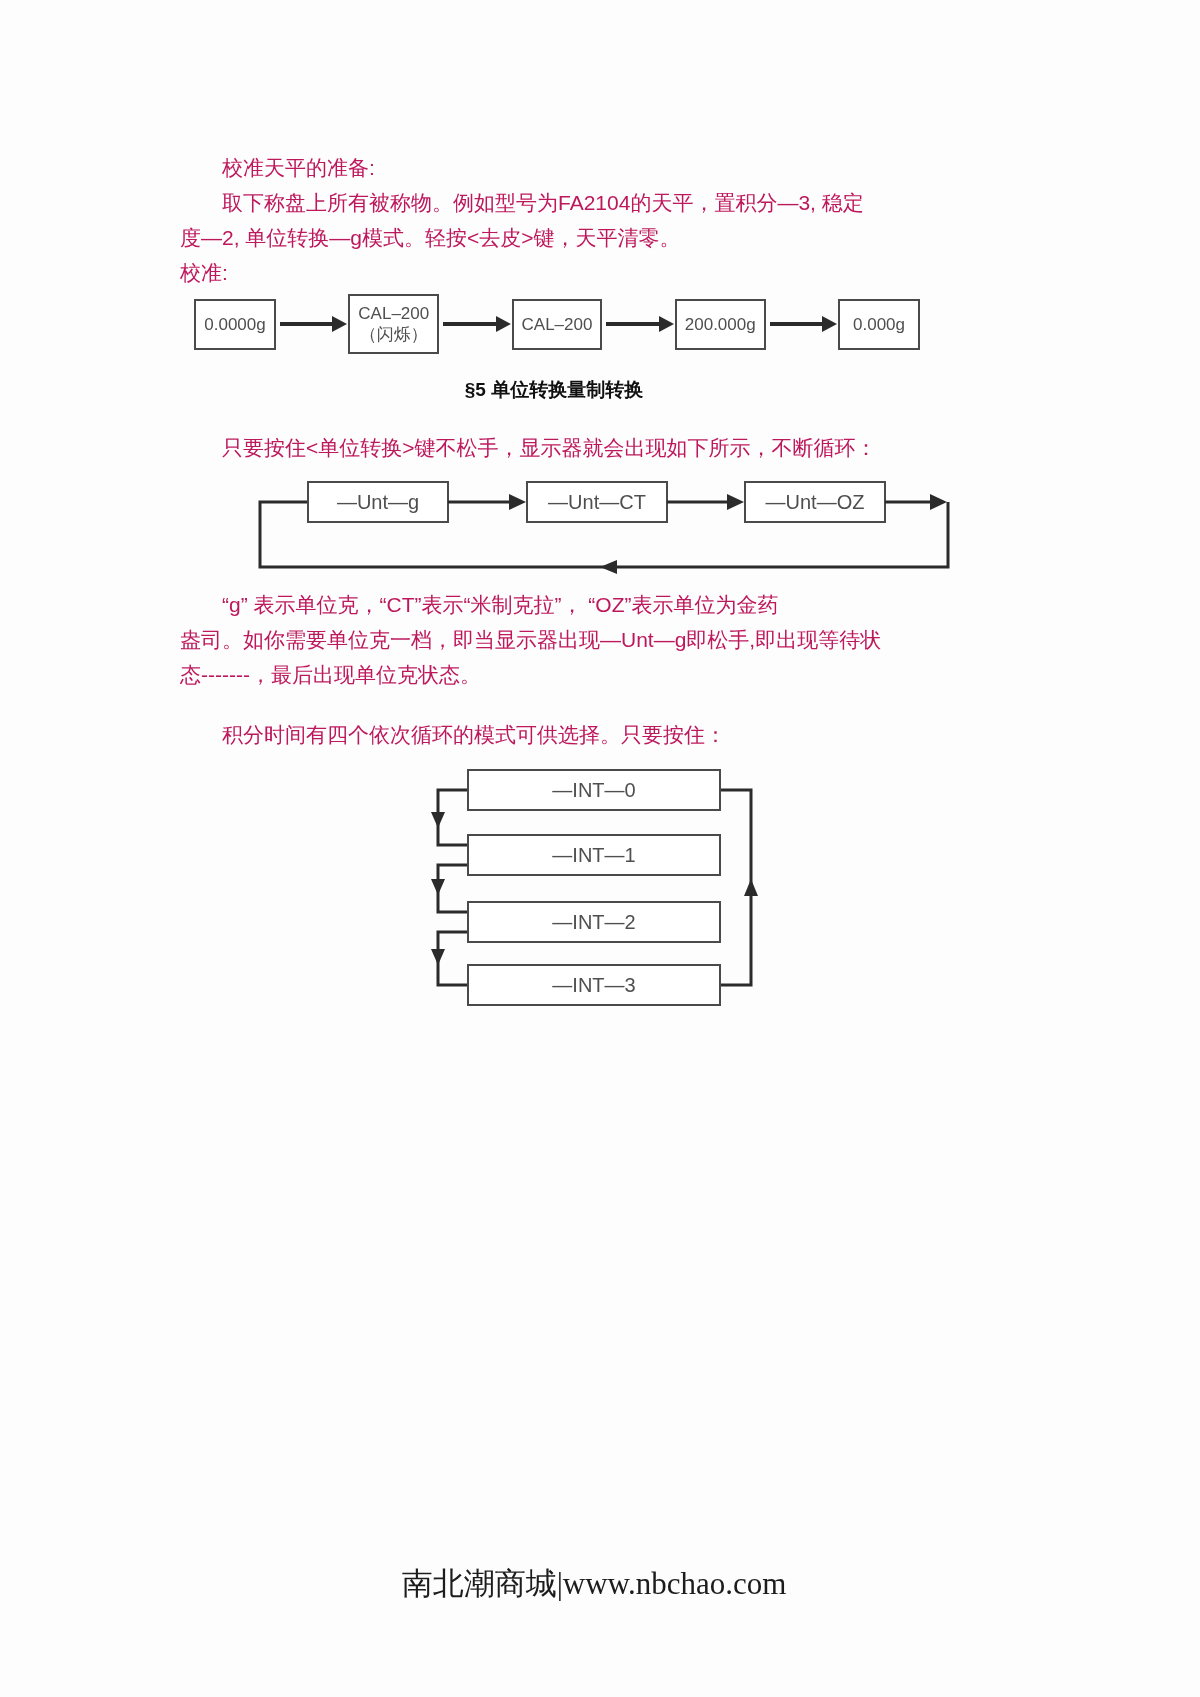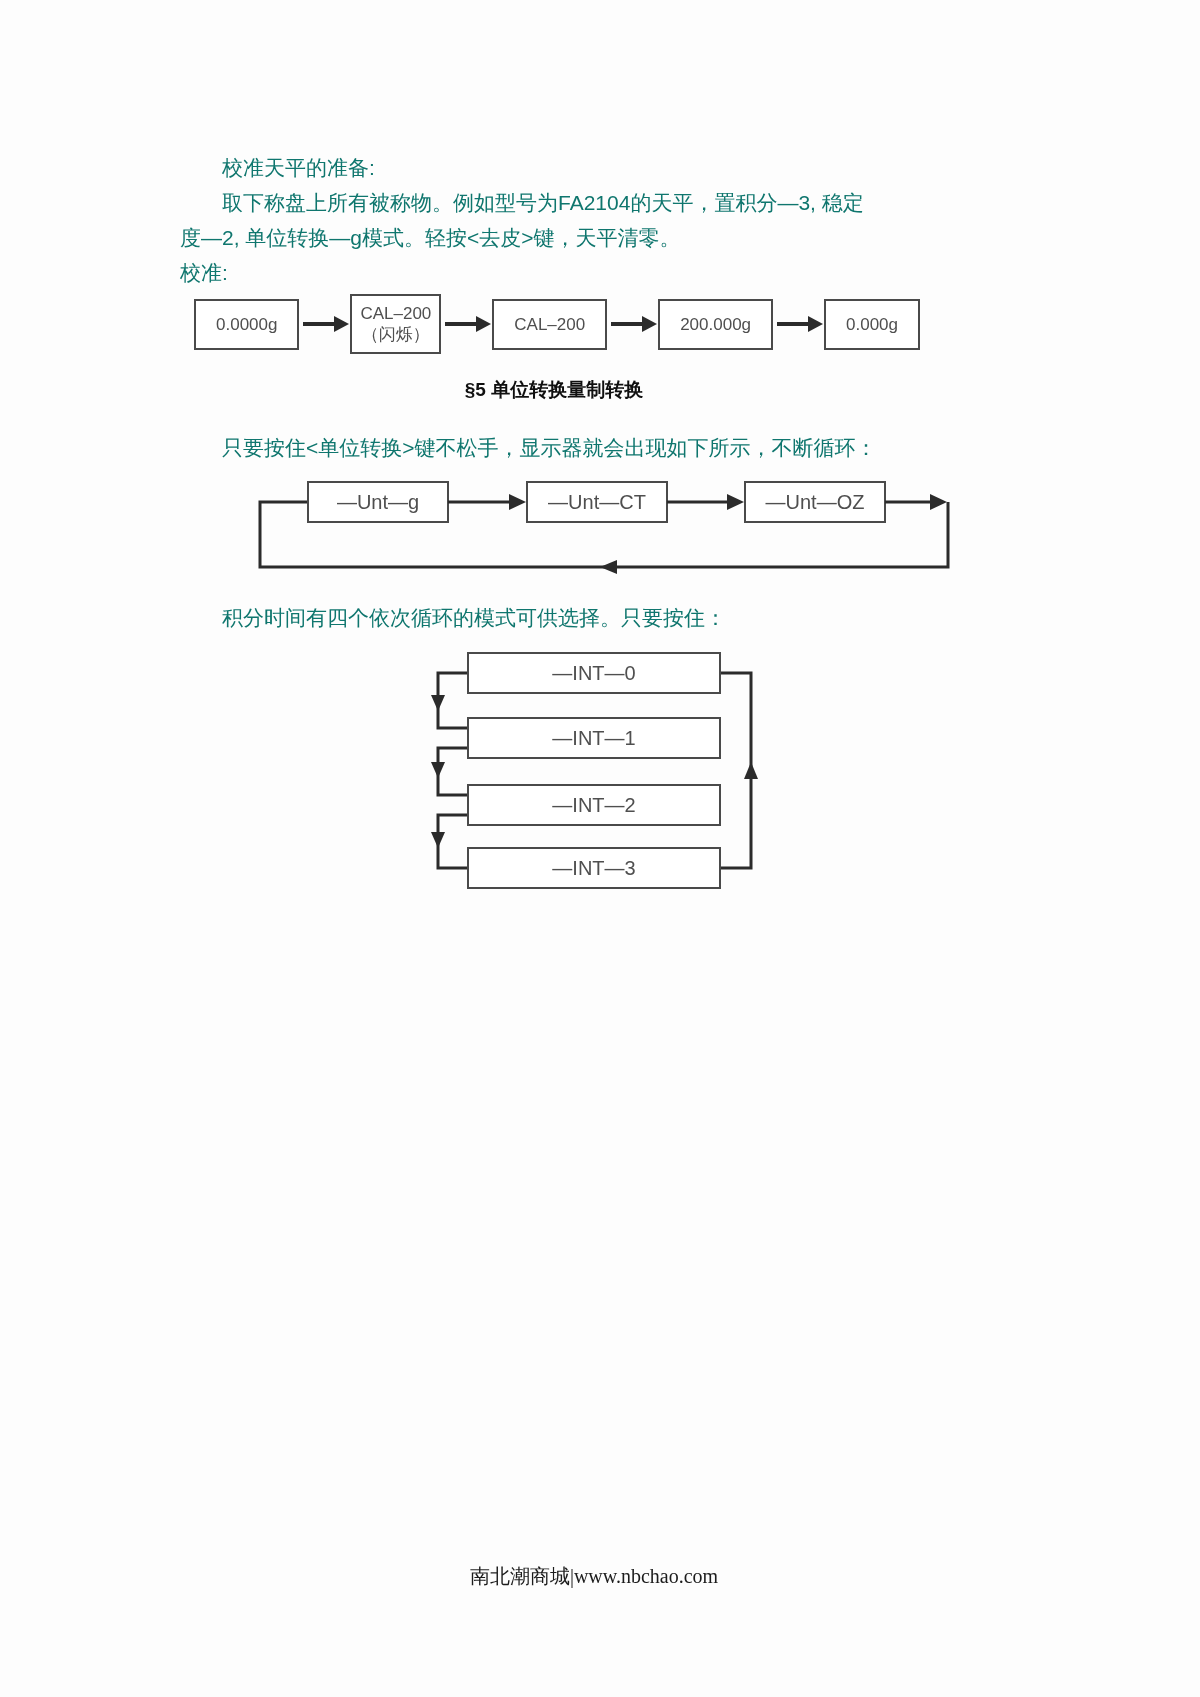--- a/index.html
+++ b/index.html
@@ -14,21 +14,21 @@
   .content {
     position:absolute;
     left:180px; top:150px;
     width:748px;
   }
   .para {
     font-size:21px;
     line-height:35px;
     white-space:pre-line;
     margin:0;
-    color:#0f766e;
+    color:#be185d;
   }
   .indent { text-indent:2em; }
 
   .sec-header {
     margin:20px 0 0 0;
     text-align:center;
     font-size:19px;
     line-height:32px;
     font-weight:bold;
     color:#101010;
@@ -42,21 +42,21 @@
     display:flex;
     align-items:center;
   }
   .fbox {
     border:2px solid #4a4a4a;
     background:#fff;
     color:#4f4f4f;
     font-size:17px;
     line-height:21px;
     text-align:center;
-    padding:13px 20px;
+    padding:13px 8px;
     min-width:82px;
     box-sizing:border-box;
   }
   .fbox.two { padding:7px 8px; }
   .harrow {
     flex:1;
     height:4px;
     background:#2b2b2b;
     position:relative;
     margin:0 16px 0 4px;
@@ -83,21 +83,21 @@
     font-family:"Liberation Sans", sans-serif;
     text-anchor:middle;
   }
 
   .footer {
     position:absolute;
     left:0; top:1563px;
     width:1188px;
     text-align:center;
     font-family:"Liberation Serif", serif;
-    font-size:20px;
+    font-size:31px;
     color:#1c1c1c;
   }
 </style>
 </head>
 <body>
 
 <div class="content">
 
   <p class="para indent">校准天平的准备:</p>
   <p class="para indent">取下称盘上所有被称物。例如型号为FA2104的天平，置积分—3, 稳定
@@ -136,20 +136,23 @@
     <line class="dline" x1="413" y1="23" x2="473" y2="23"></line>
     <polygon class="dhead" points="473,15 473,31 490,23"></polygon>
     <line class="dline" x1="631" y1="23" x2="676" y2="23"></line>
     <polygon class="dhead" points="676,15 676,31 693,23"></polygon>
 
     <text class="dtext" x="124" y="30">—Unt—g</text>
     <text class="dtext" x="343" y="30">—Unt—CT</text>
     <text class="dtext" x="561" y="30">—Unt—OZ</text>
   </svg>
 
+  <p class="para indent" style="margin-top:12px">“g” 表示单位克，“CT”表示“米制克拉”， “OZ”表示单位为金药
+盎司。如你需要单位克一档，即当显示器出现—Unt—g即松手,即出现等待状
+态-------，最后出现单位克状态。</p>
 
 
   <p class="para indent" style="margin-top:25px">积分时间有四个依次循环的模式可供选择。只要按住：</p>
 
   <svg class="diagram int-cycle" width="340" height="280" viewBox="0 0 340 280">
 
     <path class="dline" d="M40,30 H10 V85 H40"></path>
     <polygon class="dhead" points="3,52 17,52 10,68"></polygon>
     <path class="dline" d="M40,105 H10 V152 H40"></path>
     <polygon class="dhead" points="3,119 17,119 10,135"></polygon>

